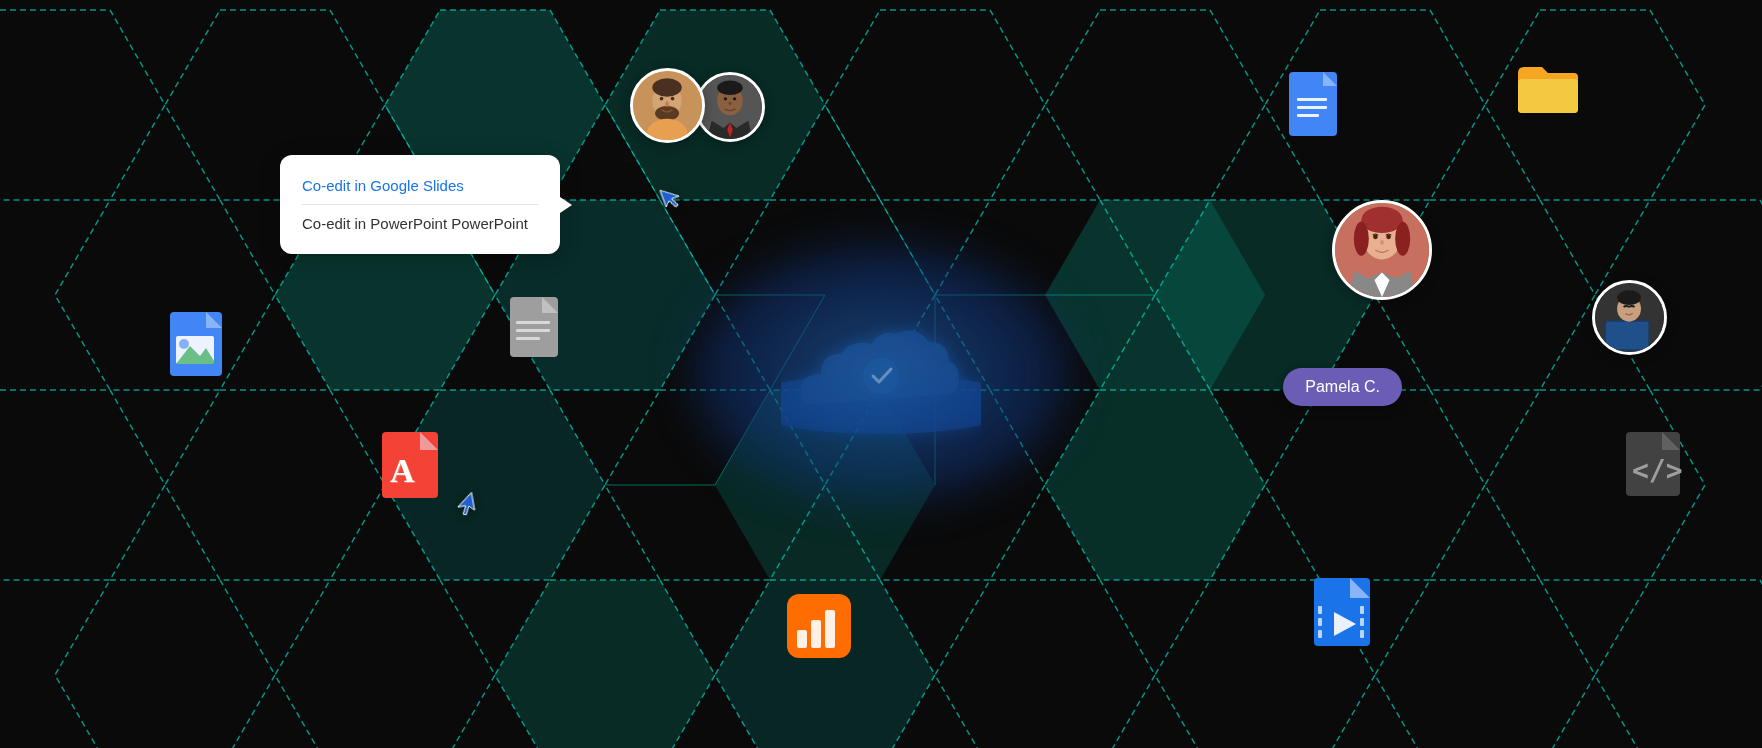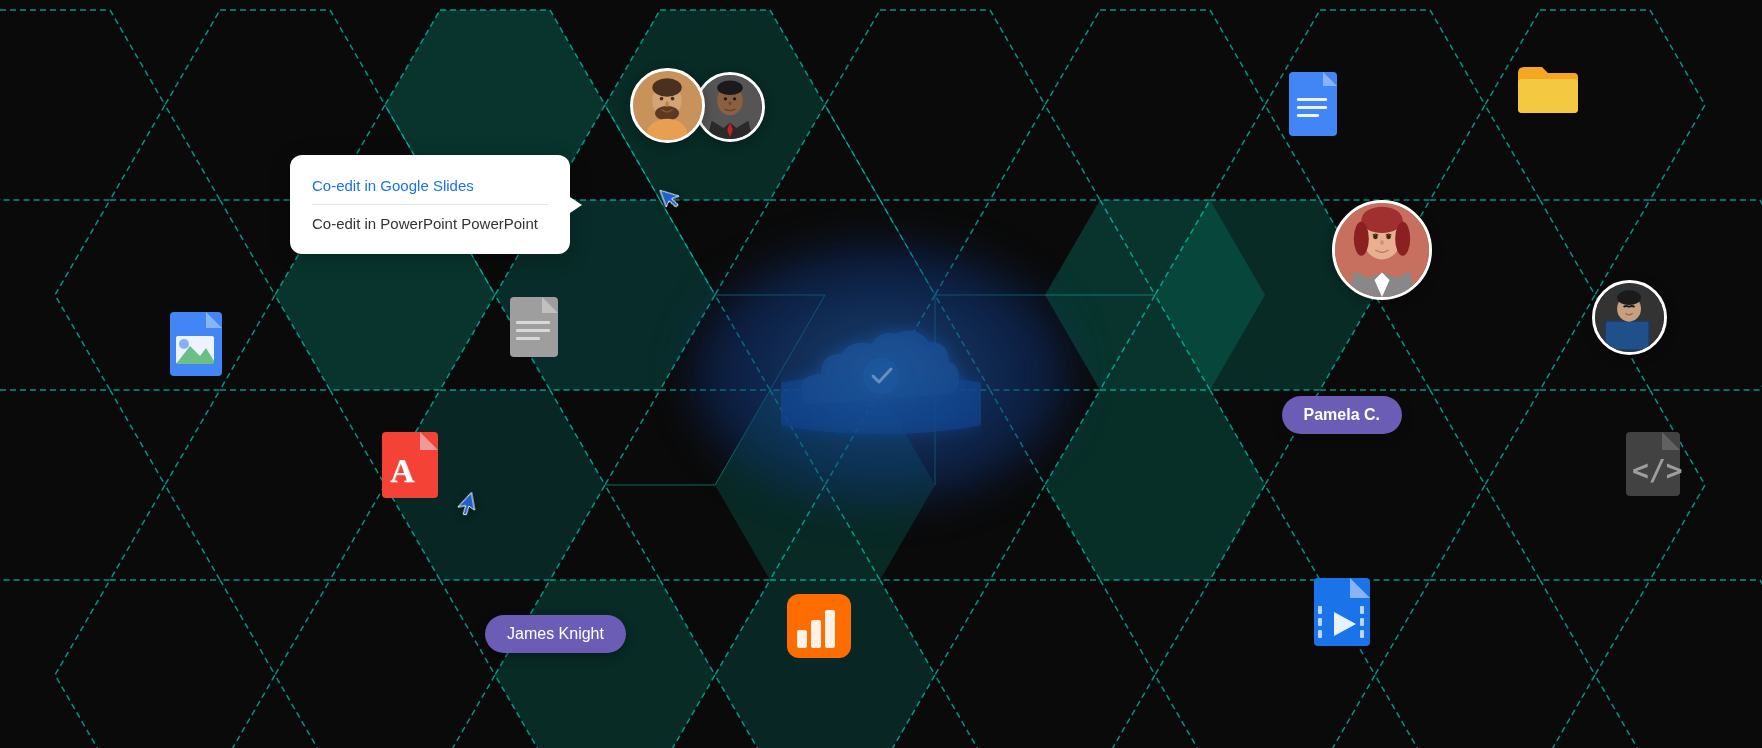--- a/index.html
+++ b/index.html
@@ -43,21 +43,21 @@
       height: 260px;
       background: radial-gradient(ellipse, rgba(30,90,160,0.7) 0%, rgba(15,50,120,0.5) 60%, transparent 100%);
       border-radius: 50%;
       filter: blur(20px);
     }
 
     
     .tooltip-popup {
       position: absolute;
       top: 155px;
-      left: 290px;
+      left: 280px;
       background: white;
       border-radius: 12px;
       padding: 16px 22px;
       box-shadow: 0 4px 20px rgba(0,0,0,0.25);
       min-width: 280px;
       z-index: 20;
     }
 
     .tooltip-popup::after {
       content: '';
@@ -149,23 +149,22 @@
       white-space: nowrap;
       box-shadow: 0 3px 12px rgba(0,0,0,0.3);
     }
 
     .badge-james {
       bottom: 95px;
       left: 485px;
     }
 
     .badge-pamela {
-      top: 396px;
+      top: 368px;
       right: 360px;
-      font-weight: bold;
     }
 
     
     .file-icon {
       position: absolute;
       z-index: 15;
       display: flex;
       align-items: center;
       justify-content: center;
       border-radius: 8px;
@@ -555,16 +554,15 @@
   <div class="file-icon icon-code">
     <svg width="58" height="68" viewBox="0 0 58 68">
       <rect x="2" y="2" width="54" height="64" rx="4" fill="#424242"></rect>
       <polygon points="38,2 56,20 38,20" fill="#616161"></polygon>
 
       <text x="8" y="50" font-size="28" font-weight="bold" fill="#9e9e9e" font-family="monospace">&lt;/&gt;</text>
     </svg>
   </div>
 
   
-  <div class="name-badge badge-james">James Knight</div>
   <div class="name-badge badge-pamela">Pamela C.</div>
 
 </div>
 
 </body></html>

